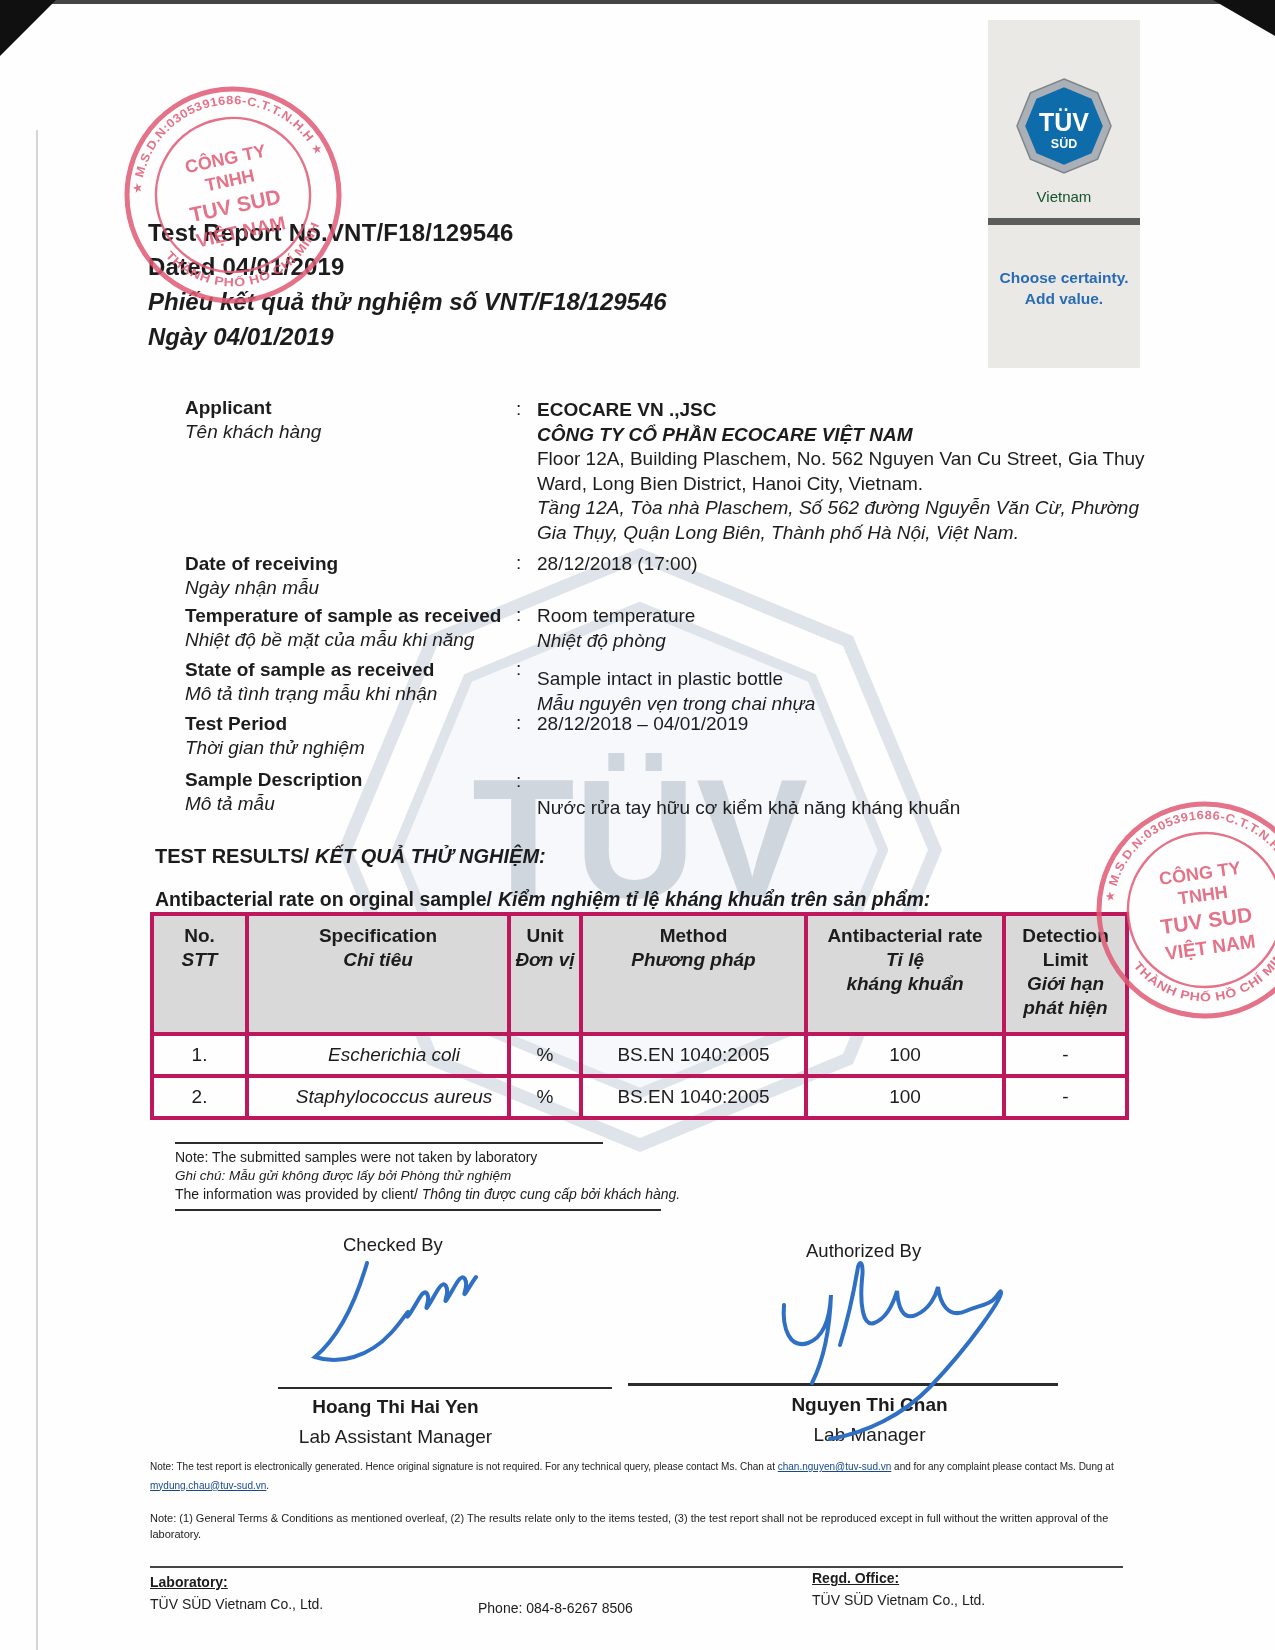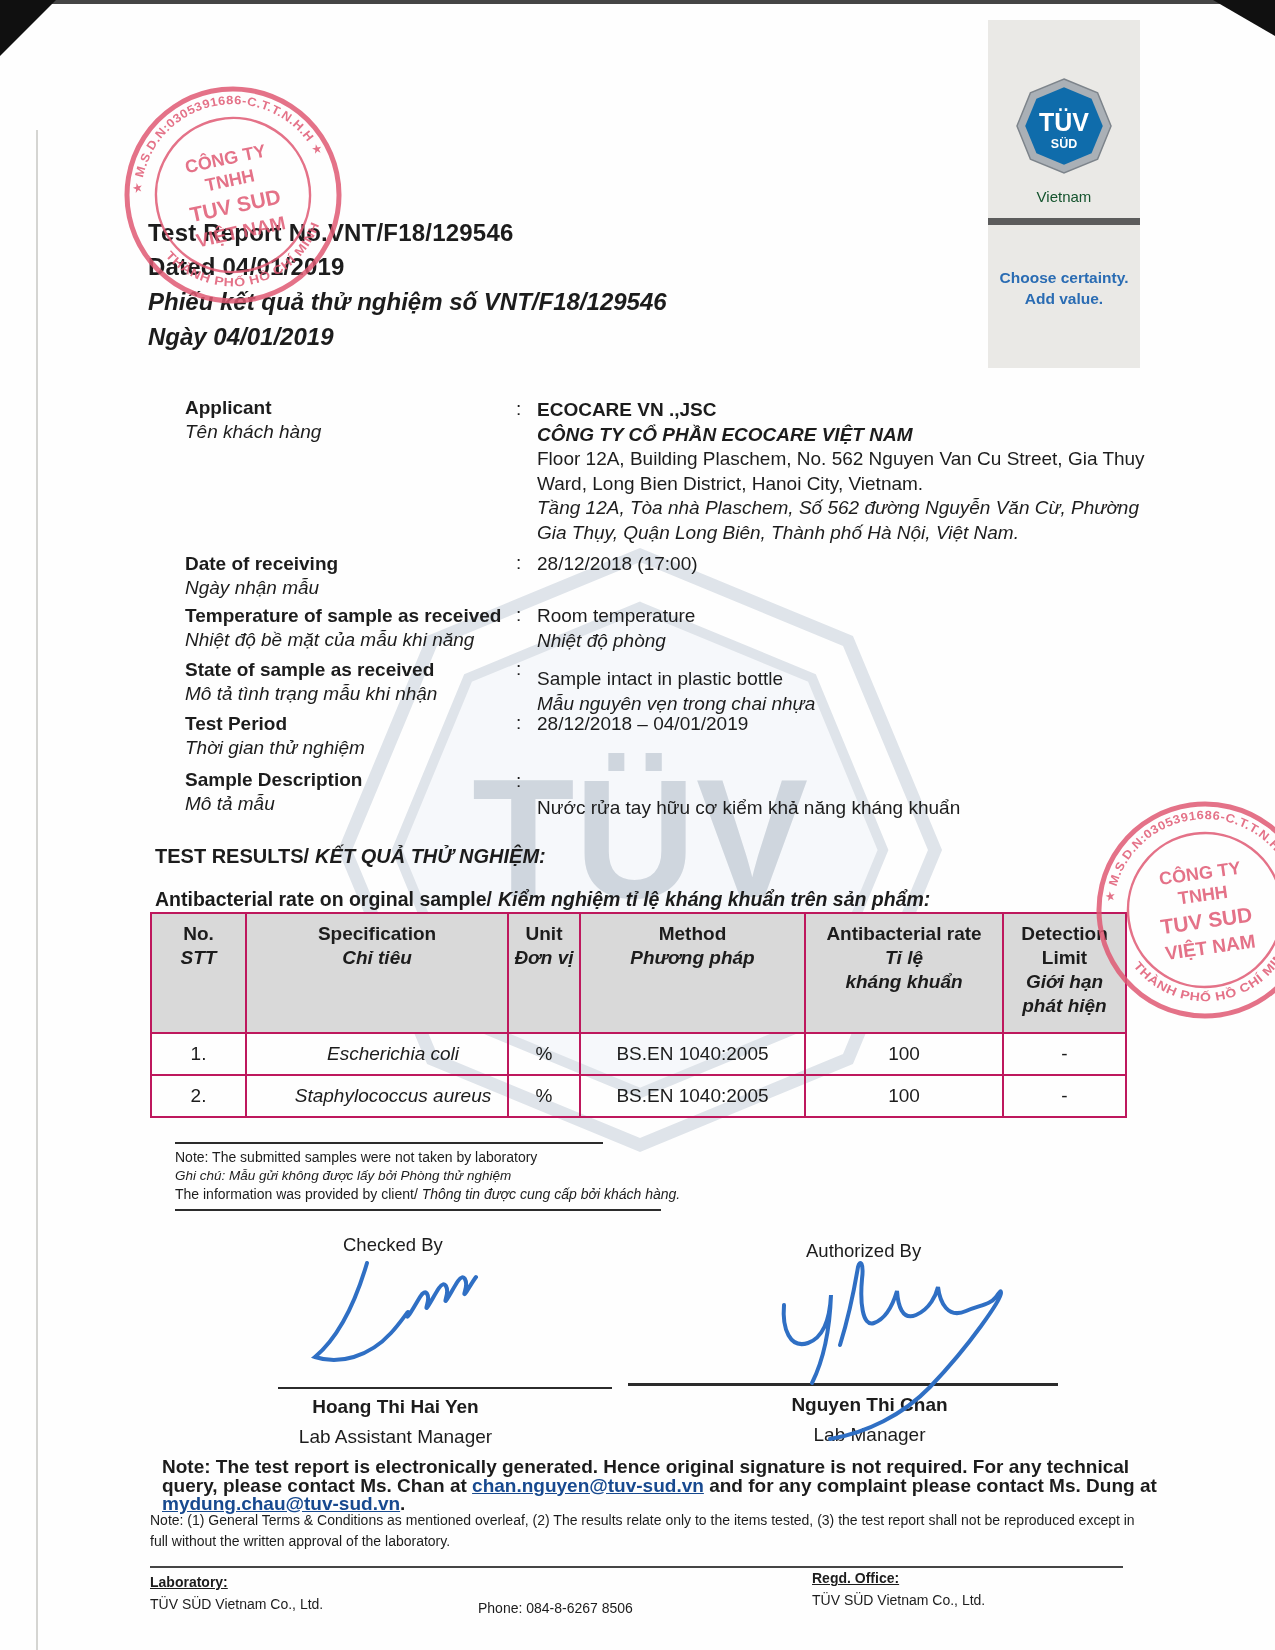--- a/index.html
+++ b/index.html
@@ -43,43 +43,43 @@
   .bi { font-weight:bold; font-style:italic; }
   .i  { font-style:italic; }
 
   
   .sec-heading { left:155px; top:845px; font-size:20px; font-weight:bold; z-index:1; }
   .sec-heading .vi { font-style:italic; margin-left:6px; }
   .sec-sub { left:155px; top:888px; font-size:19.5px; font-weight:bold; z-index:1; }
   .sec-sub .vi { font-style:italic; margin-left:6px; }
 
   .results-table { left:150px; top:912px; z-index:1; border-collapse:collapse; table-layout:fixed; width:975px; font-size:19px; background:transparent; }
-  .results-table th, .results-table td { border:2px solid #be185d; }
+  .results-table th, .results-table td { border:4px solid #be185d; }
   .results-table thead th { background:#d9d9d9; vertical-align:top; padding-top:8px; height:120px; text-align:center; }
   .h-en { font-weight:bold; line-height:24px; }
   .h-vi { font-weight:bold; font-style:italic; line-height:24px; white-space:pre-line; }
   .results-table tbody td { height:42px; text-align:center; vertical-align:middle; }
   td.c-spec { text-align:left; padding-left:32px; font-style:italic; }
 
   
   .notes { left:175px; top:1142px; z-index:1; font-size:14px; line-height:18.5px; }
   .note-topline { width:428px; border-top:2px solid #2c2c2c; margin-bottom:4px; }
   .note-botline { width:486px; border-top:2px solid #2c2c2c; margin-top:5px; }
   .note-vi { font-style:italic; font-size:13.5px; }
 
   
   .sig-label { font-size:18.5px; z-index:1; }
   .sig-svg { z-index:2; }
   .sig-line { background:#2b2b2b; z-index:1; }
   .sig-name { font-size:19px; font-weight:bold; text-align:center; z-index:1; }
   .sig-title { font-size:19px; text-align:center; z-index:1; }
 
   
-  .foot-note1 { left:162px; top:1458px; width:995px; font-size:19px; font-weight:bold; line-height:18.5px; z-index:1; }
-  .foot-note2 { left:150px; top:1510px; width:990px; font-size:14px; line-height:21px; z-index:1; }
+  .foot-note1 { left:150px; top:1458px; width:995px; font-size:10px; font-weight:normal; line-height:18.5px; z-index:1; }
+  .foot-note2 { left:150px; top:1510px; width:990px; font-size:11px; line-height:16px; z-index:1; }
   .link { text-decoration:underline; color:#17498f; cursor:pointer; }
   .bottom-line { left:150px; top:1566px; width:973px; border-top:2px solid #454545; z-index:1; }
   .foot-small { font-size:14px; z-index:1; }
   .u { text-decoration:underline; font-weight:bold; }
 </style>
 </head>
 <body>
 
 <div class="page">
 

